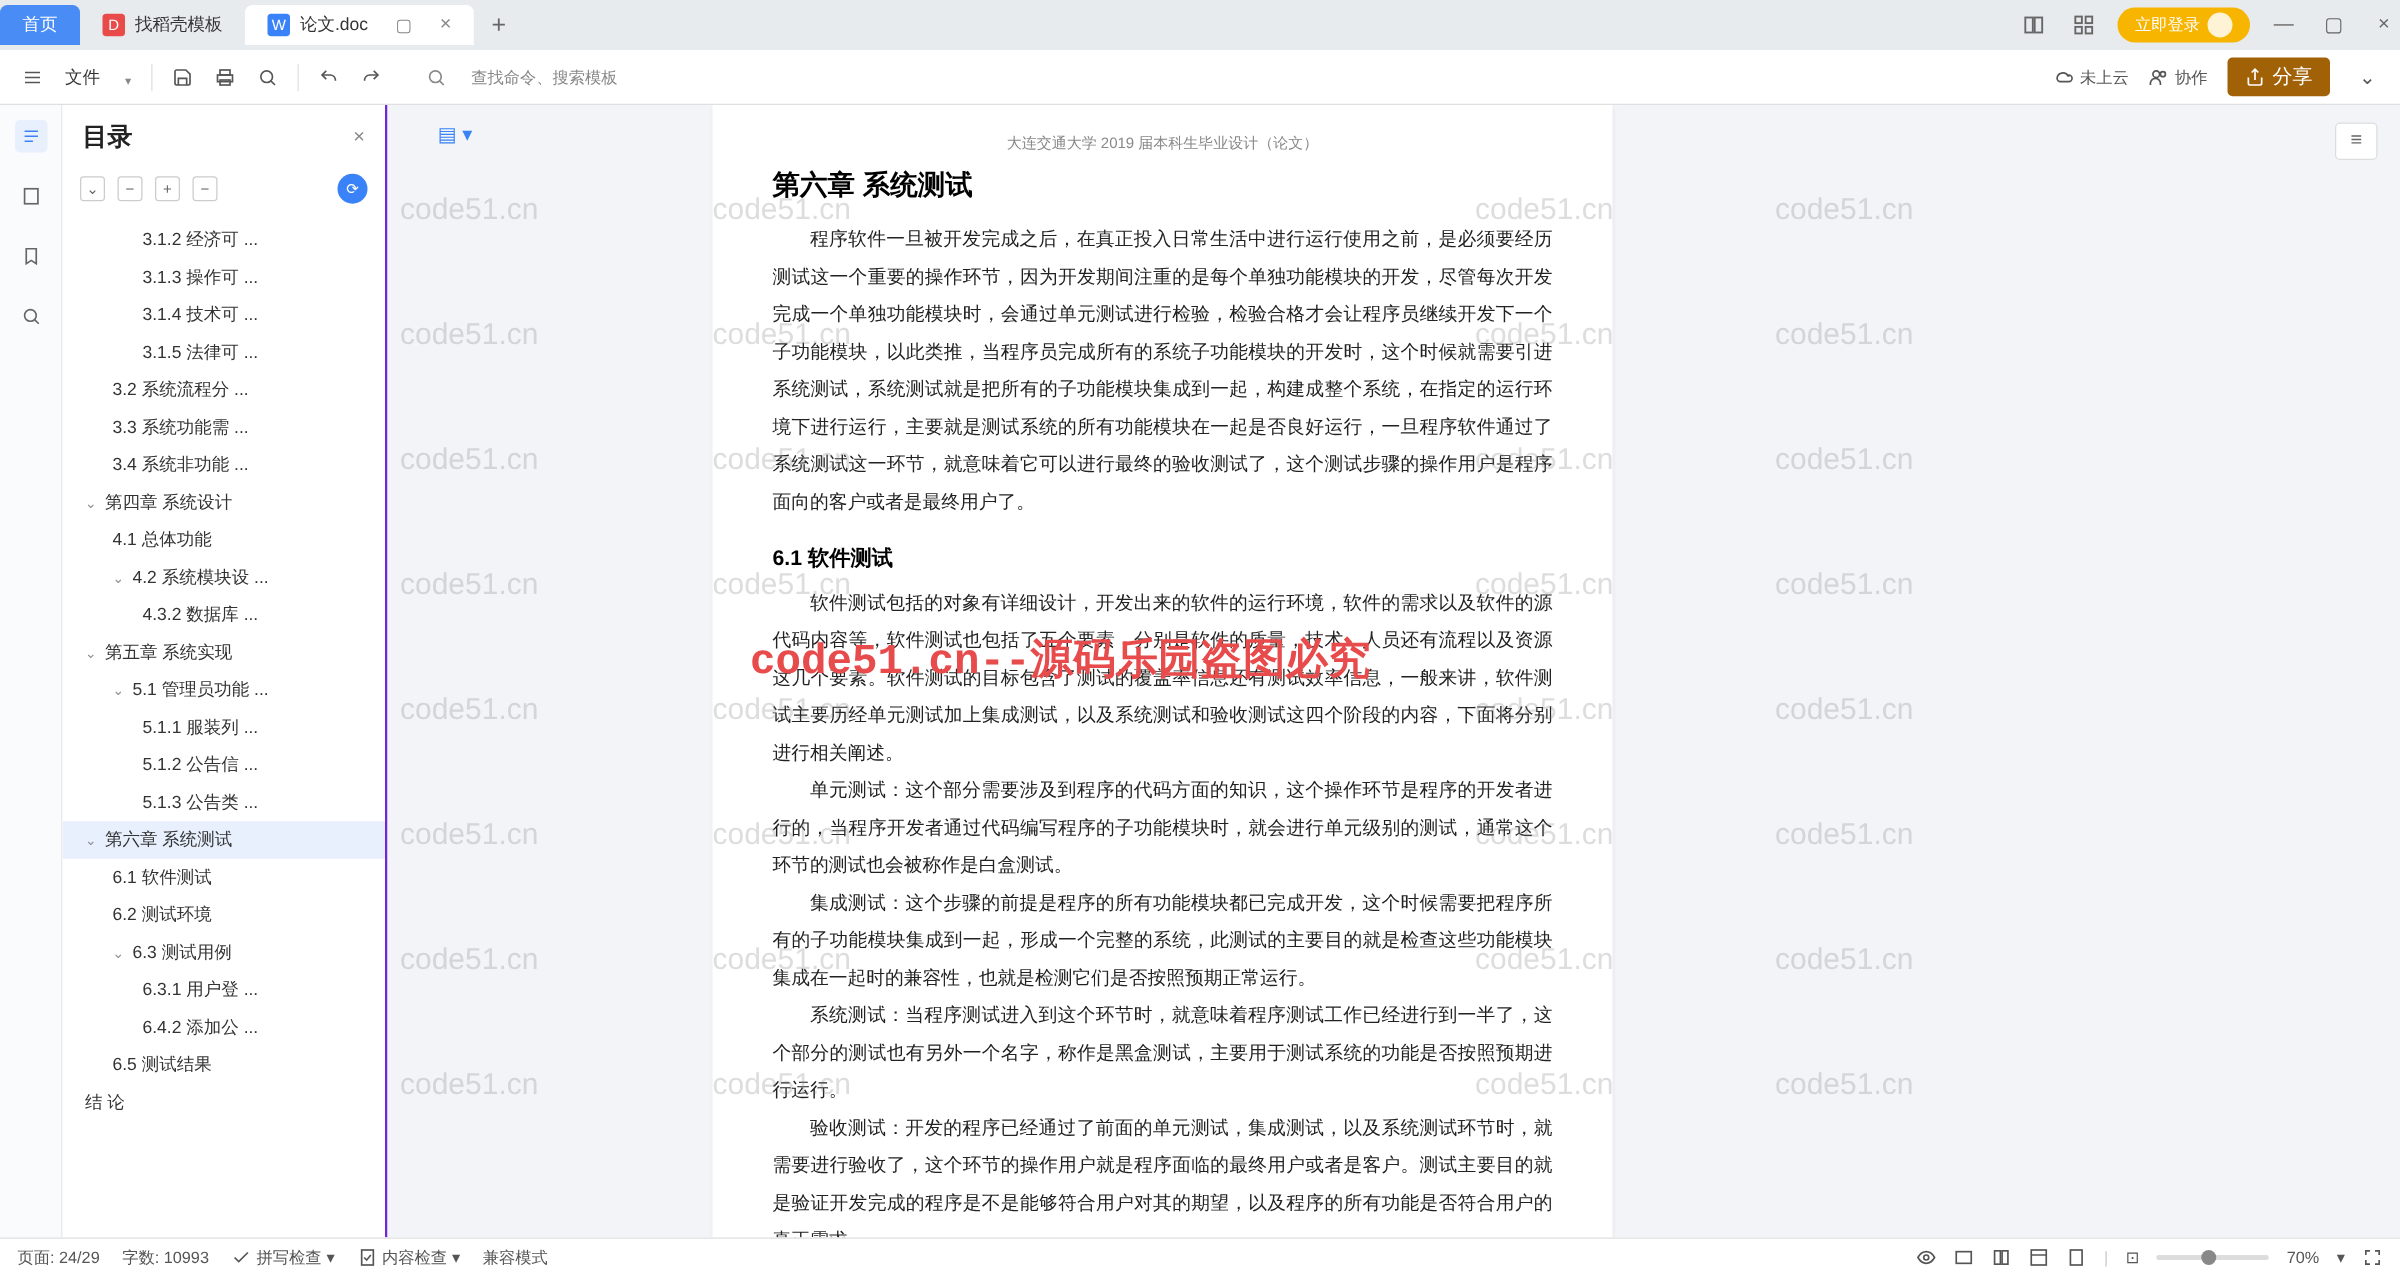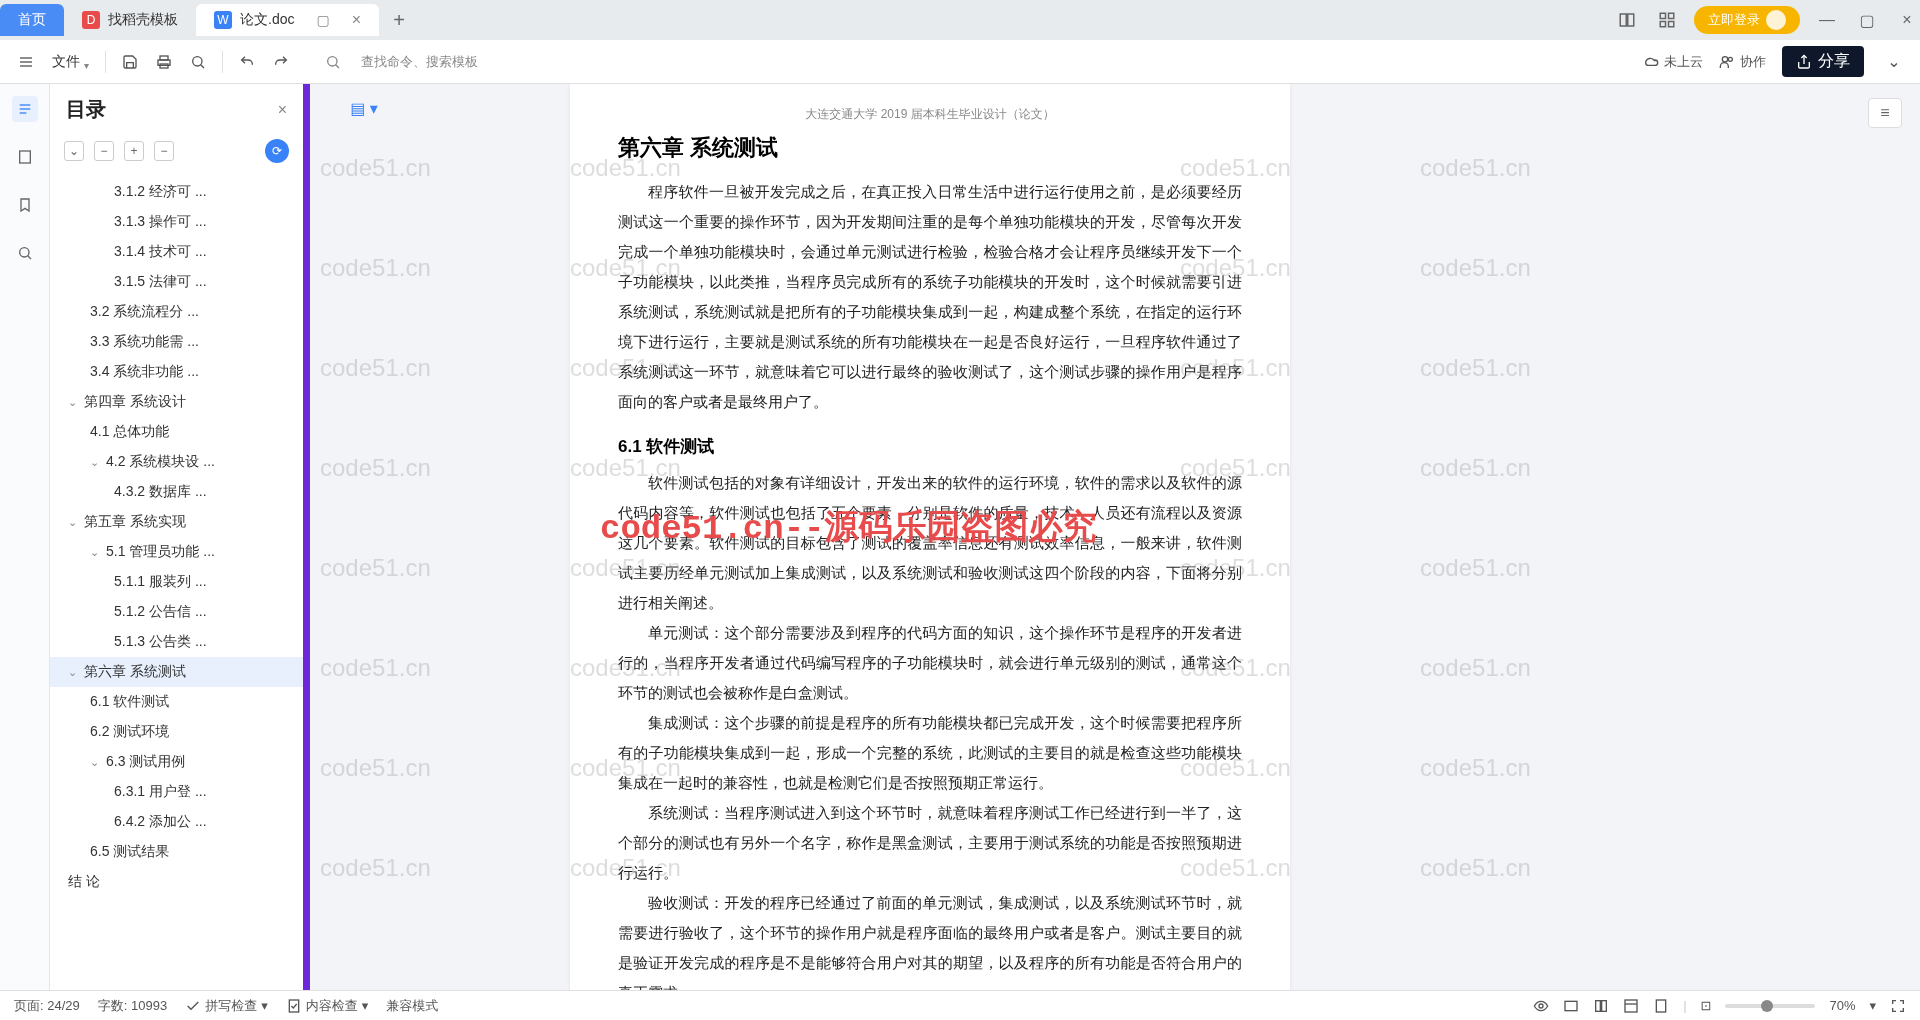--- a/index.html
+++ b/index.html
@@ -18,39 +18,39 @@
 .addtab { width:40px; text-align:center; color:#666; font-size:20px; cursor:pointer; }
 .tabbar-right { margin-left:auto; display:flex; align-items:center; gap:14px; }
 .login-btn { background:#f7b500; color:#fff; padding:4px 14px; border-radius:14px; font-size:13px; display:flex; align-items:center; gap:6px; }
 .avatar-ph { width:20px; height:20px; border-radius:50%; background:#fff3d6; }
 .winbtn { width:26px; height:26px; display:flex; align-items:center; justify-content:center; color:#666; cursor:pointer; }
 
 
 .ribbon { height:44px; background:#fff; border-bottom:1px solid #e0e0e0; display:flex; align-items:center; padding:0 12px; gap:6px; }
 .rb-ico { width:28px; height:28px; display:flex; align-items:center; justify-content:center; color:#555; cursor:pointer; border-radius:4px; }
 .rb-sep { width:1px; height:22px; background:#e0e0e0; margin:0 4px; }
-.rb-file { display:flex; align-items:flex-end; gap:4px; font-size:14px; color:#333; padding:0 6px; cursor:pointer; }
+.rb-file { display:flex; align-items:flex-end; gap:20px; font-size:14px; color:#333; padding:0 6px; cursor:pointer; }
 .rb-menu { display:flex; gap:22px; margin-left:18px; }
 .rb-menu-item { font-size:14px; color:#333; cursor:pointer; padding:6px 4px; }
 .rb-menu-item.start { background:#3a82f7; color:#fff; padding:6px 16px; border-radius:14px; }
 .rb-search { margin-left:24px; display:flex; align-items:center; gap:20px; color:#888; font-size:13px; }
 .rb-right { margin-left:auto; display:flex; align-items:center; gap:16px; }
 .rb-right-item { display:flex; align-items:center; gap:5px; font-size:13px; color:#555; cursor:pointer; }
-.share-btn { background:#0f172a; color:#fff; padding:5px 14px; border-radius:4px; display:flex; align-items:center; gap:6px; }
+.share-btn { background:#a16207; color:#fff; padding:5px 14px; border-radius:4px; display:flex; align-items:center; gap:6px; }
 
 
 .main { display:flex; height:calc(100% - 40px - 44px - 30px); background:#f2f4f7; }
 
 
 .rail { width:50px; background:#fafbfc; border-right:1px solid #e5e5e5; display:flex; flex-direction:column; align-items:center; padding-top:12px; gap:22px; }
 .rail-ico { width:26px; height:26px; display:flex; align-items:center; justify-content:center; color:#666; cursor:pointer; border-radius:4px; }
 .rail-ico.active { background:#e8f0fe; color:#3a82f7; }
 
 
-.outline { width:260px; background:#fff; border-right:7px solid #6d28d9; display:flex; flex-direction:column; }
+.outline { width:260px; background:#fff; border-right:2px solid #6d28d9; display:flex; flex-direction:column; }
 .outline-hd { padding:12px 16px; display:flex; align-items:center; justify-content:space-between; }
 .outline-title { font-size:20px; font-weight:600; color:#222; }
 .outline-close { color:#888; cursor:pointer; }
 .outline-tools { padding:4px 14px 10px; display:flex; align-items:center; gap:10px; color:#666; }
 .ot-btn { width:20px; height:20px; border:1px solid #ccc; border-radius:3px; display:flex; align-items:center; justify-content:center; font-size:12px; cursor:pointer; }
 .ot-bubble { width:24px; height:24px; border-radius:50%; background:#3a82f7; margin-left:auto; display:flex; align-items:center; justify-content:center; color:#fff; font-size:12px; }
 .outline-list { flex:1; overflow-y:auto; padding:4px 0; }
 .ol-item { padding:6px 14px 6px 14px; font-size:14px; color:#333; cursor:pointer; white-space:nowrap; overflow:hidden; text-overflow:ellipsis; display:flex; align-items:center; gap:4px; }
 .ol-item.selected { background:#e8f0fe; }
 .ol-item.l1 { padding-left:18px; }

